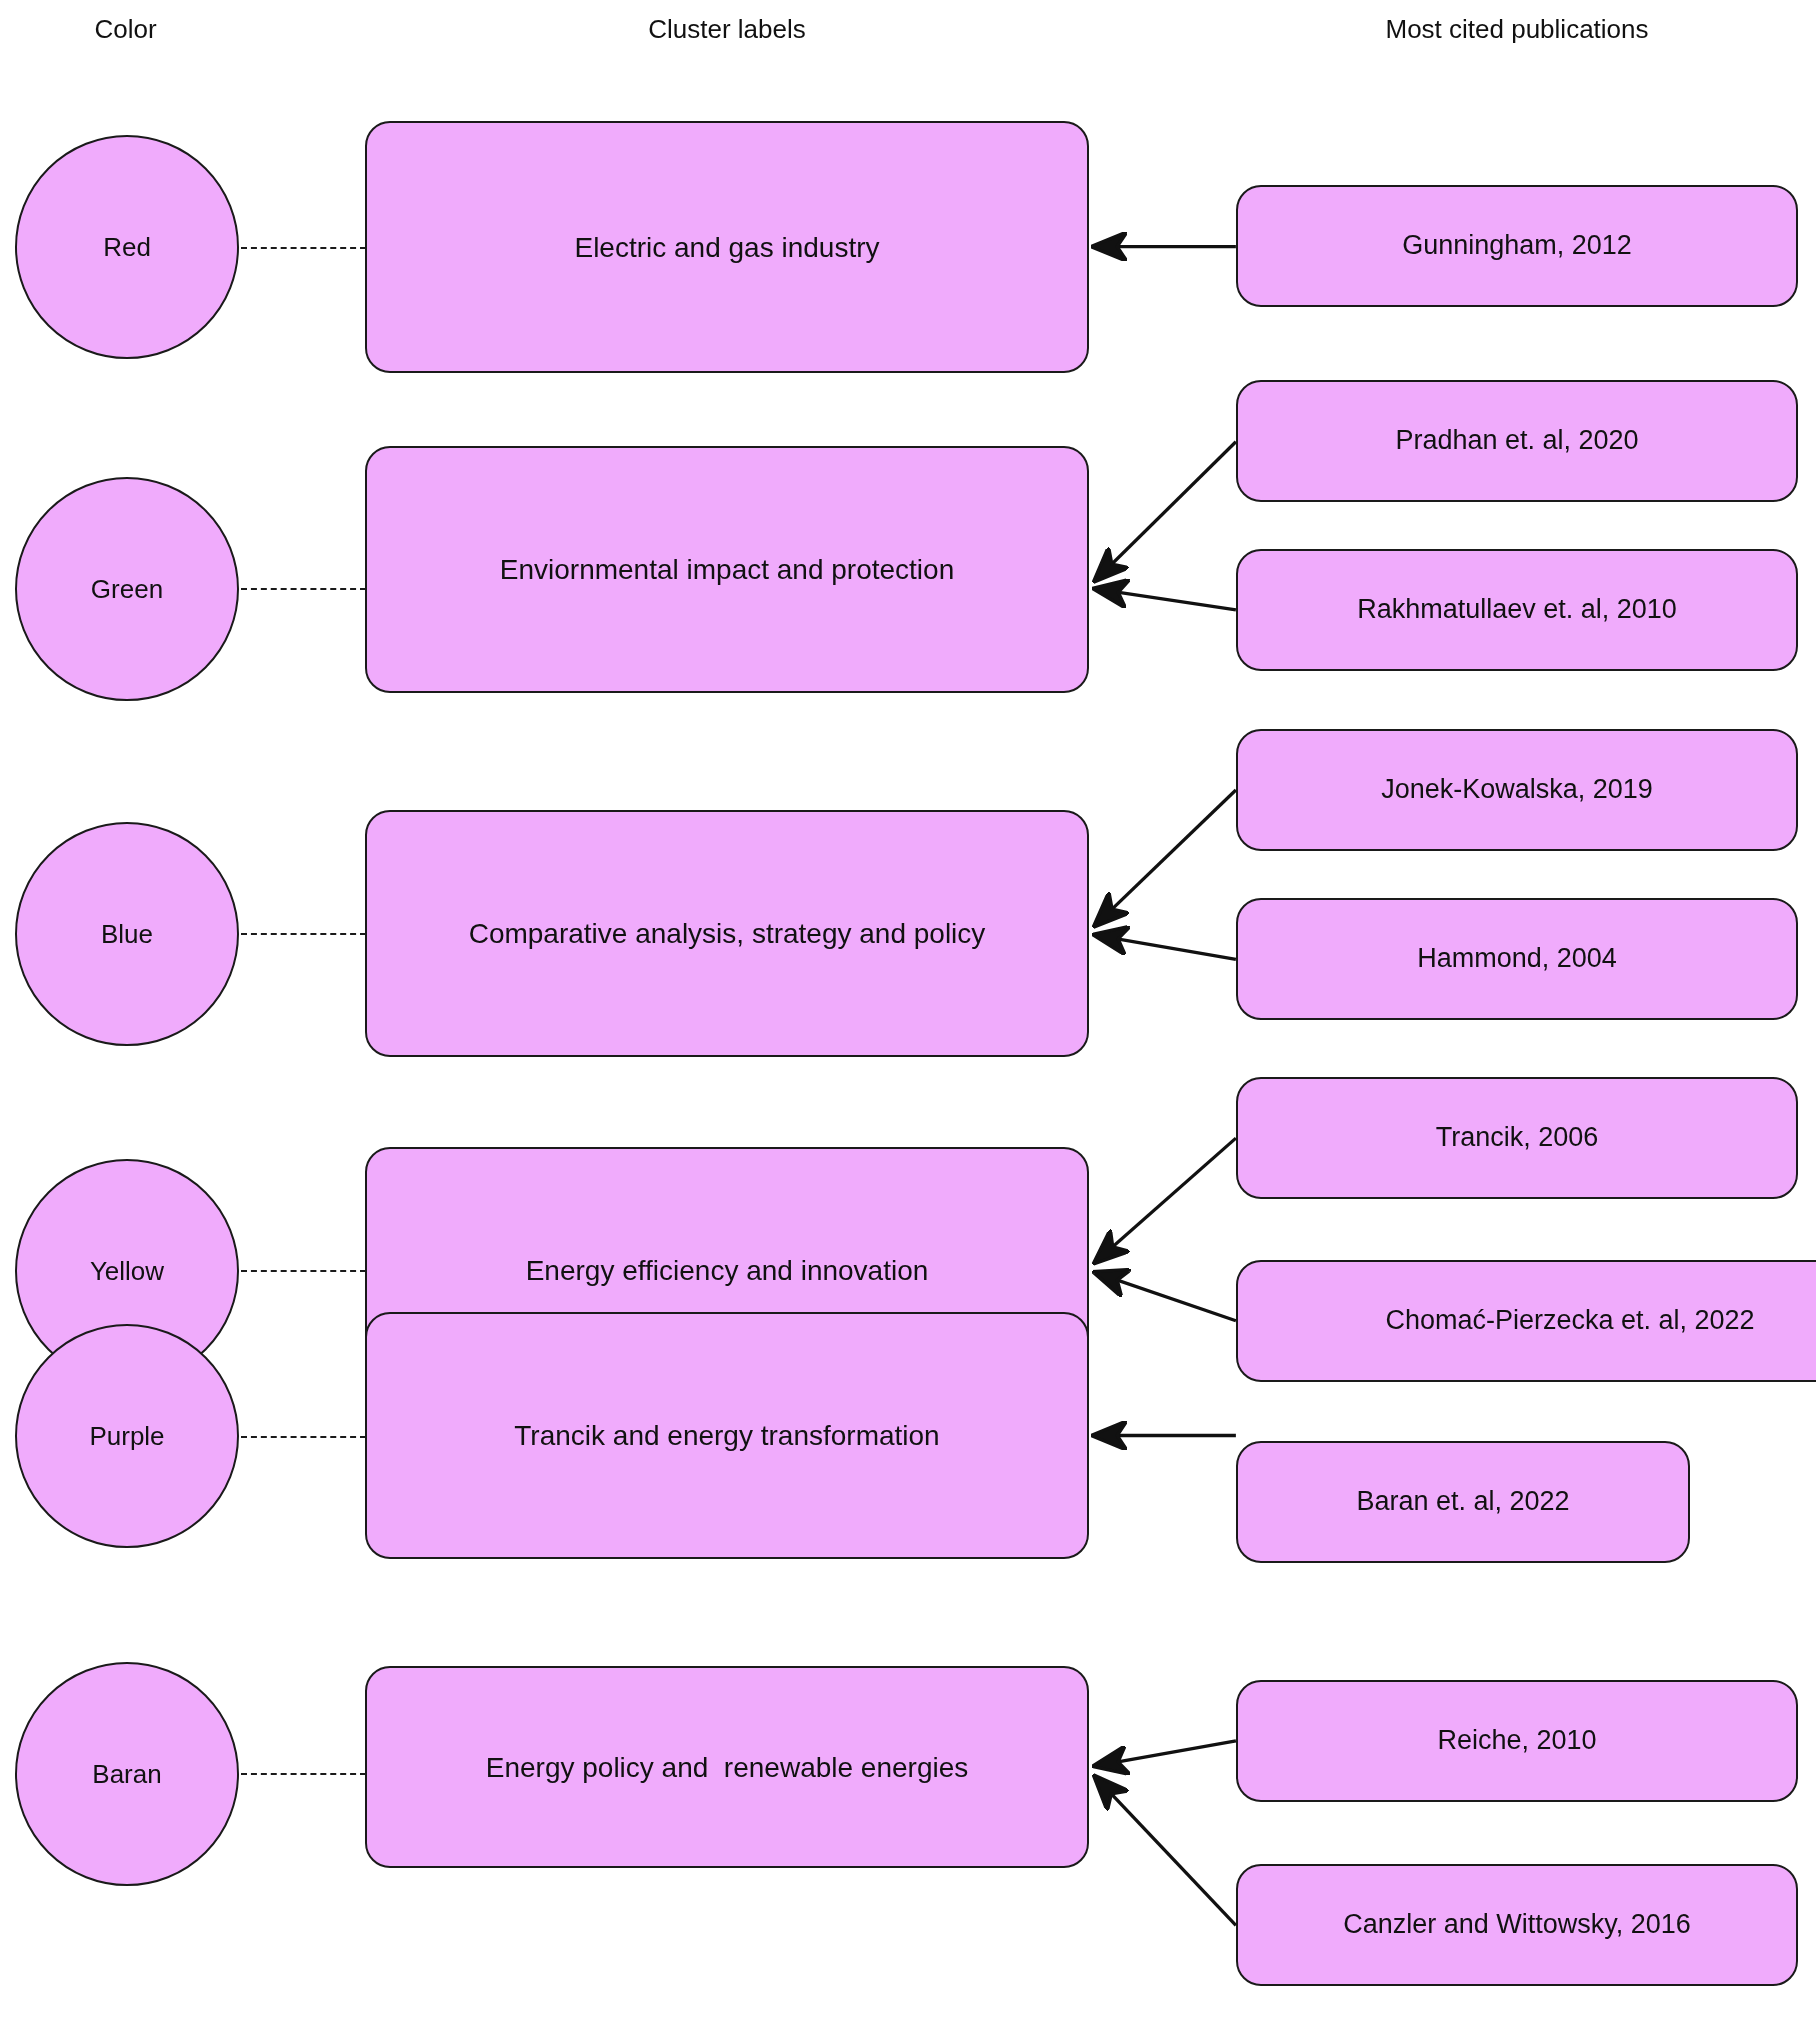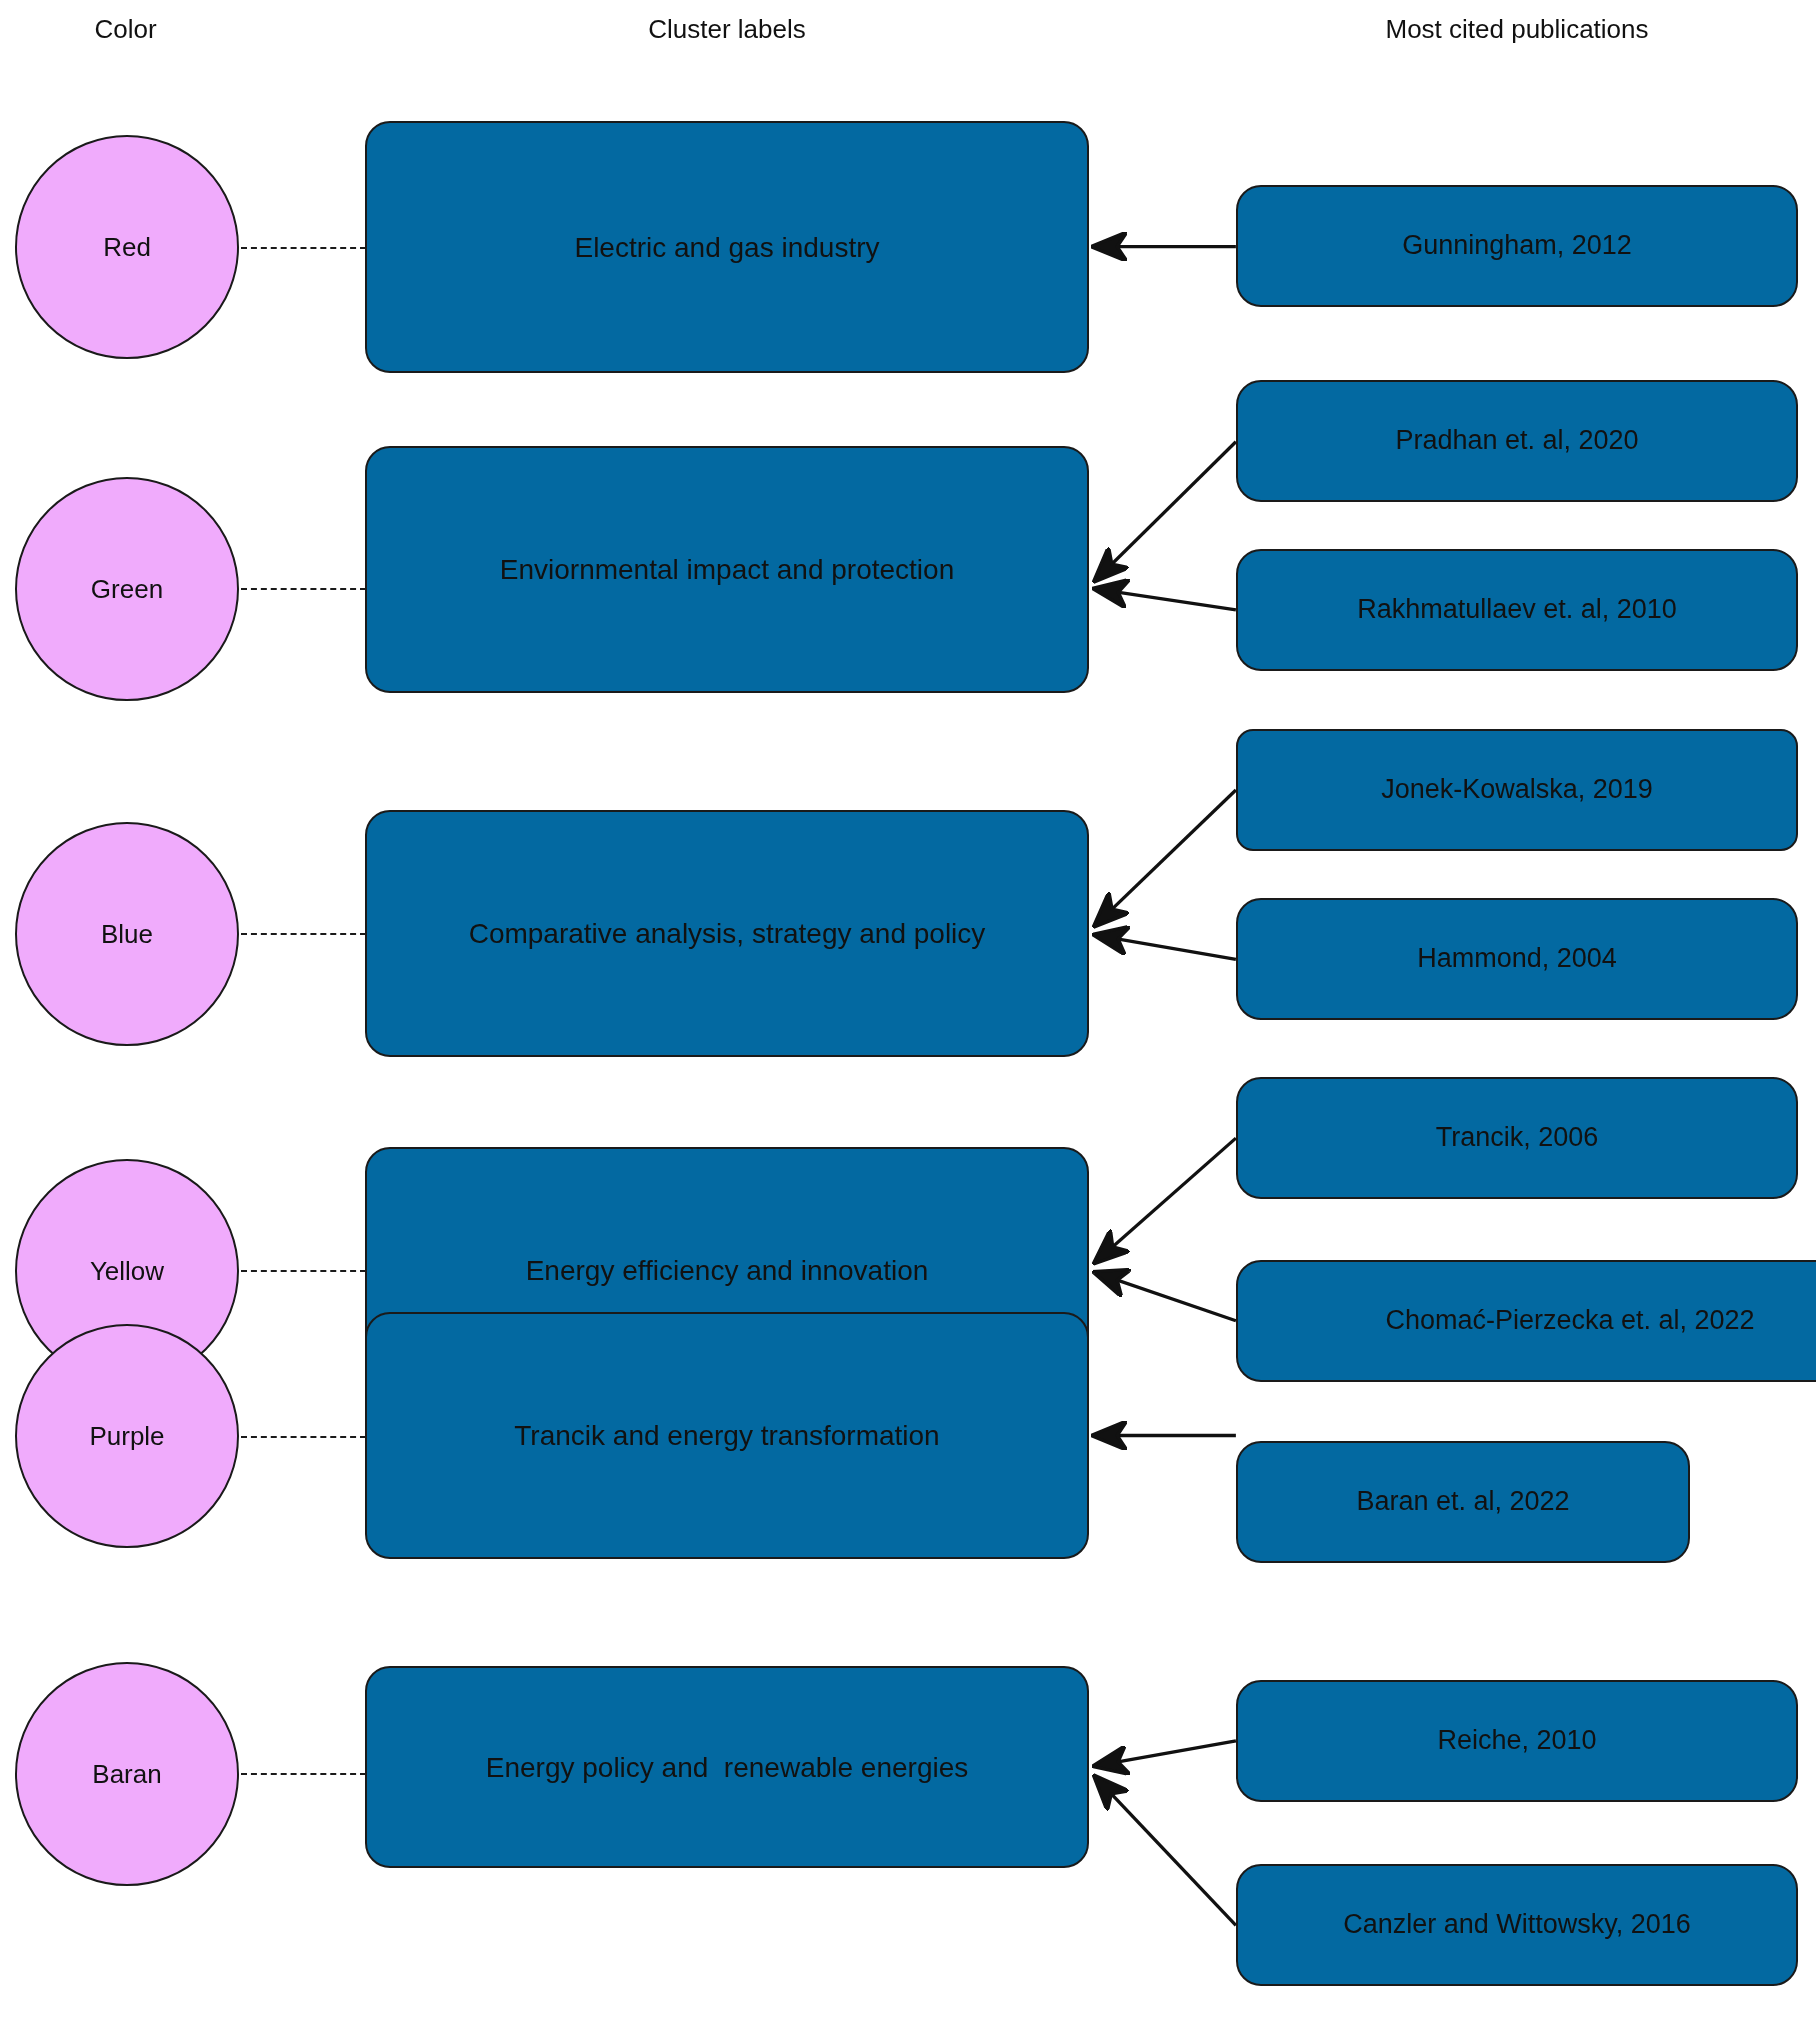--- a/index.html
+++ b/index.html
@@ -49,21 +49,21 @@
     color: #111111;
     white-space: nowrap;
   }
 
   
   .rbox {
     position: absolute;
     border: 2px solid #1a1a1a;
     border-radius: 25px;
     box-sizing: border-box;
-    background: #0369a1;
+    background: #f0abfc;
     display: flex;
     align-items: center;
     justify-content: center;
     text-align: center;
   }
   .rbox .box-label {
     font-size: 27px;
     line-height: 1.25;
     color: #111111;
     padding: 0 17px;
@@ -161,21 +161,21 @@
   </div>
 
   <div class="rbox pub-box" style="left:1236px; top:380px; width:562px; height:122px;">
     <span class="box-label">Pradhan et. al, 2020</span>
   </div>
 
   <div class="rbox pub-box" style="left:1236px; top:549px; width:562px; height:122px;">
     <span class="box-label">Rakhmatullaev et. al, 2010</span>
   </div>
 
-  <div class="rbox pub-box" style="left:1236px; top:729px; width:562px; height:122px;border-radius:17px;">
+  <div class="rbox pub-box" style="left:1236px; top:729px; width:562px; height:122px;">
     <span class="box-label">Jonek-Kowalska, 2019</span>
   </div>
 
   <div class="rbox pub-box" style="left:1236px; top:898px; width:562px; height:122px;">
     <span class="box-label">Hammond, 2004</span>
   </div>
 
   <div class="rbox pub-box" style="left:1236px; top:1077px; width:562px; height:122px;">
     <span class="box-label">Trancik, 2006</span>
   </div>

